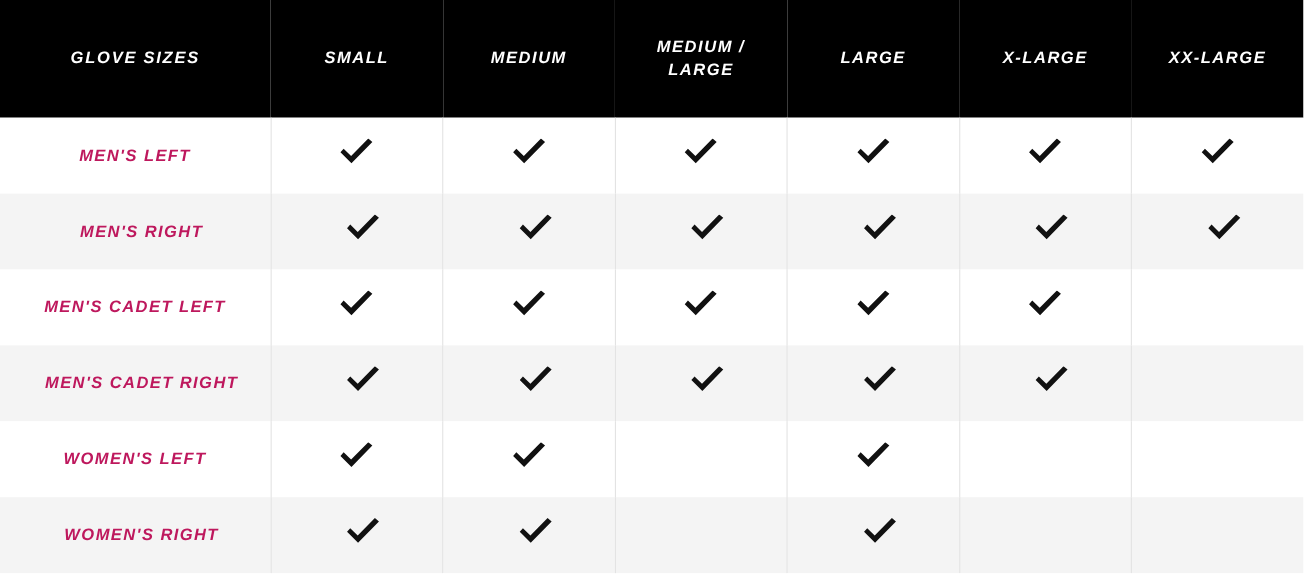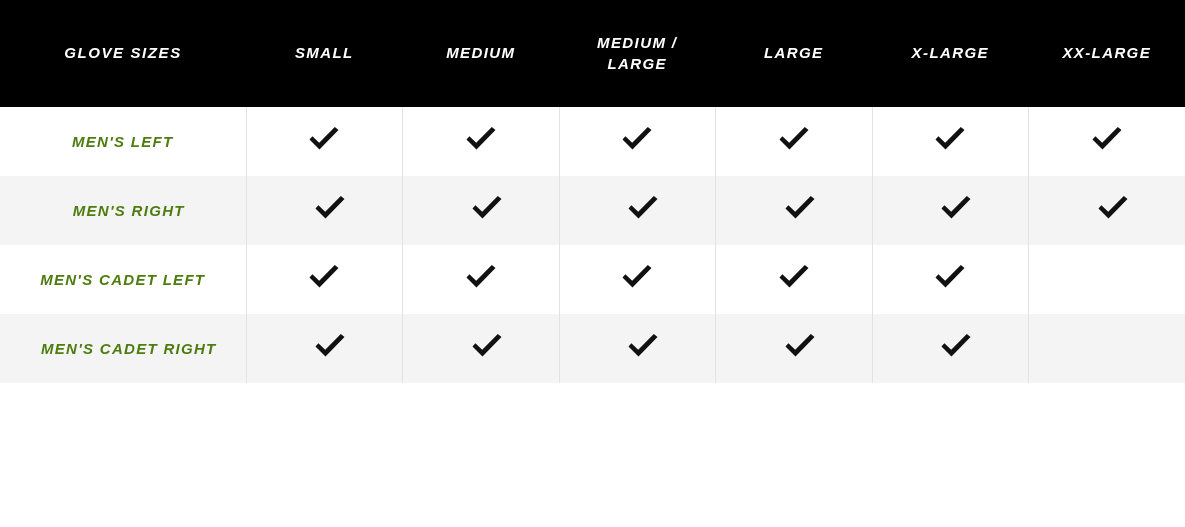--- a/index.html
+++ b/index.html
@@ -58,21 +58,21 @@
     padding: 0;
   }
   .size-table tbody td:last-child {
     border-right: none;
   }
   .size-table tbody td.row-label {
     font-size: 15px;
     font-weight: bold;
     letter-spacing: 1.3px;
     text-transform: uppercase;
-    color: #4d7c0f;
+    color: #be185d;
     border-right: 1px solid #e3e3e3;
   }
   .check {
     display: inline-block;
     line-height: 0;
   }
   .check svg {
     display: block;
   }
   .empty-cell {
@@ -182,14 +182,56 @@
         <td><span class="check"><svg width="34" height="26" viewBox="0 0 34 26" aria-hidden="true">
               <path d="M2.5 12.5 L12.5 22.5 L31.5 3.0 L27.8 0.0 L12.2 15.8 L5.4 9.2 Z" fill="#111111"></path>
             </svg></span></td>
         <td><span class="check"><svg width="34" height="26" viewBox="0 0 34 26" aria-hidden="true">
               <path d="M2.5 12.5 L12.5 22.5 L31.5 3.0 L27.8 0.0 L12.2 15.8 L5.4 9.2 Z" fill="#111111"></path>
             </svg></span></td>
         <td>
           <span class="empty-cell"></span>
         </td>
       </tr>
+      <tr class="plain">
+        <td class="row-label">WOMEN'S LEFT</td>
+        <td><span class="check"><svg width="34" height="26" viewBox="0 0 34 26" aria-hidden="true">
+              <path d="M2.5 12.5 L12.5 22.5 L31.5 3.0 L27.8 0.0 L12.2 15.8 L5.4 9.2 Z" fill="#111111"></path>
+            </svg></span></td>
+        <td><span class="check"><svg width="34" height="26" viewBox="0 0 34 26" aria-hidden="true">
+              <path d="M2.5 12.5 L12.5 22.5 L31.5 3.0 L27.8 0.0 L12.2 15.8 L5.4 9.2 Z" fill="#111111"></path>
+            </svg></span></td>
+        <td>
+          <span class="empty-cell"></span>
+        </td>
+        <td><span class="check"><svg width="34" height="26" viewBox="0 0 34 26" aria-hidden="true">
+              <path d="M2.5 12.5 L12.5 22.5 L31.5 3.0 L27.8 0.0 L12.2 15.8 L5.4 9.2 Z" fill="#111111"></path>
+            </svg></span></td>
+        <td>
+          <span class="empty-cell"></span>
+        </td>
+        <td>
+          <span class="empty-cell"></span>
+        </td>
+      </tr>
+      <tr class="alt">
+        <td class="row-label">WOMEN'S RIGHT</td>
+        <td><span class="check"><svg width="34" height="26" viewBox="0 0 34 26" aria-hidden="true">
+              <path d="M2.5 12.5 L12.5 22.5 L31.5 3.0 L27.8 0.0 L12.2 15.8 L5.4 9.2 Z" fill="#111111"></path>
+            </svg></span></td>
+        <td><span class="check"><svg width="34" height="26" viewBox="0 0 34 26" aria-hidden="true">
+              <path d="M2.5 12.5 L12.5 22.5 L31.5 3.0 L27.8 0.0 L12.2 15.8 L5.4 9.2 Z" fill="#111111"></path>
+            </svg></span></td>
+        <td>
+          <span class="empty-cell"></span>
+        </td>
+        <td><span class="check"><svg width="34" height="26" viewBox="0 0 34 26" aria-hidden="true">
+              <path d="M2.5 12.5 L12.5 22.5 L31.5 3.0 L27.8 0.0 L12.2 15.8 L5.4 9.2 Z" fill="#111111"></path>
+            </svg></span></td>
+        <td>
+          <span class="empty-cell"></span>
+        </td>
+        <td>
+          <span class="empty-cell"></span>
+        </td>
+      </tr>
     </tbody>
 </table>
 
 </body></html>

